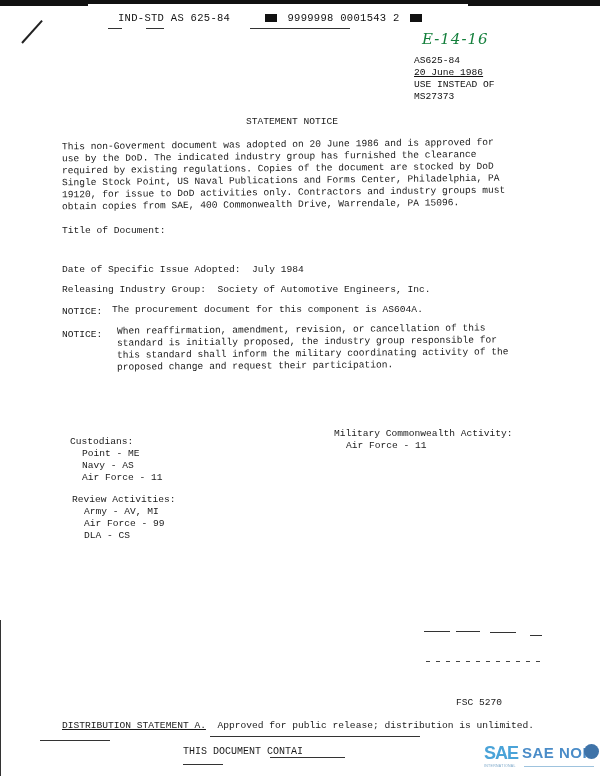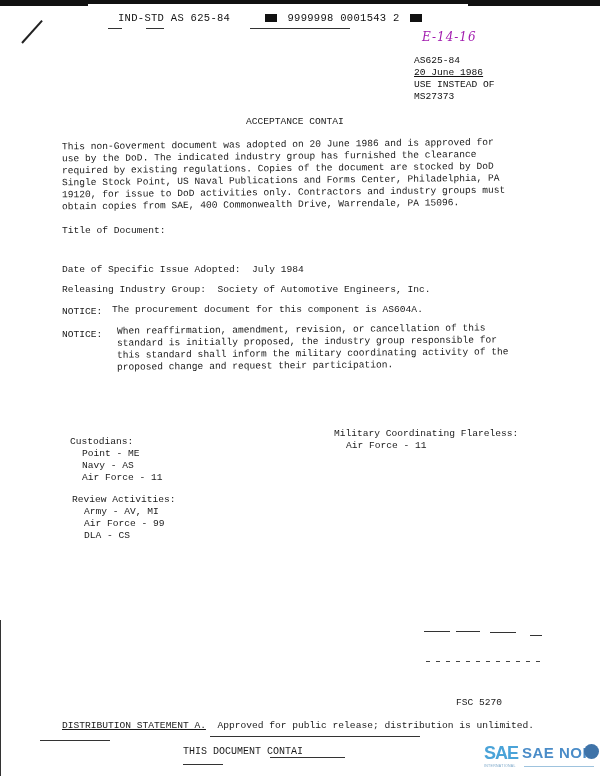--- a/index.html
+++ b/index.html
@@ -9,21 +9,21 @@
       font-family: "Liberation Mono", "DejaVu Sans Mono", monospace;
       font-size: 9.6px;
     }
     .abs { position: absolute; white-space: nowrap; }
     .topbar { left: 0; top: 0; width: 600px; height: 6px; background: #111; }
     .topbar-gap { left: 88px; top: 4px; width: 380px; height: 3px; background: #fff; }
     .header-line { left: 118px; top: 12px; font-size: 10.5px; letter-spacing: 0.3px; color: #111; }
     .blk { display: inline-block; width: 12px; height: 8px; background: #111; vertical-align: middle; margin: 0 4px; }
     .underrule { height: 1px; background: #333; }
     .slash { left: 22px; top: 18px; width: 30px; height: 2px; background: #222; transform: rotate(-48deg); transform-origin: left center; }
-    .hand { left: 422px; top: 30px; font-family: "DejaVu Serif", serif; font-style: italic; font-size: 12px; color: #a21caf; letter-spacing: 1px; }
+    .hand { left: 422px; top: 30px; font-family: "DejaVu Serif", serif; font-style: italic; font-size: 15px; color: #15803d; letter-spacing: 1px; }
     .ref { left: 414px; font-size: 9.6px; color: #111; }
     .u { text-decoration: underline; }
     .title { left: 246px; top: 116px; font-size: 9.6px; }
     .para { left: 62px; font-size: 9.6px; line-height: 12px; }
     .label { font-size: 9.6px; }
     .indent { padding-left: 12px; }
     .dash { left: 424px; height: 1px; background: #333; }
     .logo { left: 484px; top: 743px; width: 116px; height: 30px; }
     .logo-sae { position: absolute; left: 0; top: 0; font-family: "Liberation Sans", sans-serif; font-weight: bold; font-size: 18px; color: #4aa3d8; letter-spacing: -1px; }
     .logo-name { position: absolute; left: 38px; top: 1px; font-family: "Liberation Sans", sans-serif; font-weight: bold; font-size: 15px; color: #4a8cc8; letter-spacing: 0.5px; }
@@ -49,21 +49,21 @@
 <div class="abs underrule" style="left:146px;top:28px;width:18px"></div>
 <div class="abs underrule" style="left:250px;top:28px;width:100px"></div>
 
 <div class="abs hand">E-14-16</div>
 
 <div class="abs ref" style="top:55px">AS625-84</div>
 <div class="abs ref u" style="top:67px">20 June 1986</div>
 <div class="abs ref" style="top:79px">USE INSTEAD OF</div>
 <div class="abs ref" style="top:91px">MS27373</div>
 
-<div class="abs title">ACCEPTANCE CONTAI</div>
+<div class="abs title">STATEMENT NOTICE</div>
 
 <div class="abs para" style="top:139px">
   <div style="transform:rotate(-0.6deg)">This non-Goverment document was adopted on 20 June 1986 and is approved for</div>
   <div style="transform:rotate(-0.6deg)">use by the DoD.  The indicated industry group has furnished the clearance</div>
   <div style="transform:rotate(-0.6deg)">required by existing regulations.  Copies of the document are stocked by DoD</div>
   <div style="transform:rotate(-0.6deg)">Single Stock Point, US Naval Publications and Forms Center, Philadelphia, PA</div>
   <div style="transform:rotate(-0.6deg)">19120, for issue to DoD activities only.  Contractors and industry groups must</div>
   <div style="transform:rotate(-0.6deg)">obtain copies from SAE, 400 Commonwealth Drive, Warrendale, PA 15096.</div>
 </div>
 
@@ -100,21 +100,21 @@
 </div>
 
 <div class="abs para" style="top:494px;left:72px">
   <div>Review Activities:</div>
   <div class="indent">Army - AV, MI</div>
   <div class="indent">Air Force - 99</div>
   <div class="indent">DLA - CS</div>
 </div>
 
 <div class="abs para" style="top:428px;left:334px">
-  <div>Military Coordinating Flareless:</div>
+  <div>Military Commonwealth Activity:</div>
   <div class="indent">Air Force - 11</div>
   <div style="height:10px"></div>
 </div>
 
 <div class="abs dash" style="top:631px;width:26px"></div>
 <div class="abs dash" style="top:631px;left:456px;width:24px"></div>
 <div class="abs dash" style="top:632px;left:490px;width:26px"></div>
 <div class="abs dash" style="top:635px;left:530px;width:12px"></div>
 <div class="abs dash" style="top:661px;left:426px;width:120px;background:repeating-linear-gradient(90deg,#444 0 4px,transparent 4px 10px)"></div>
 

